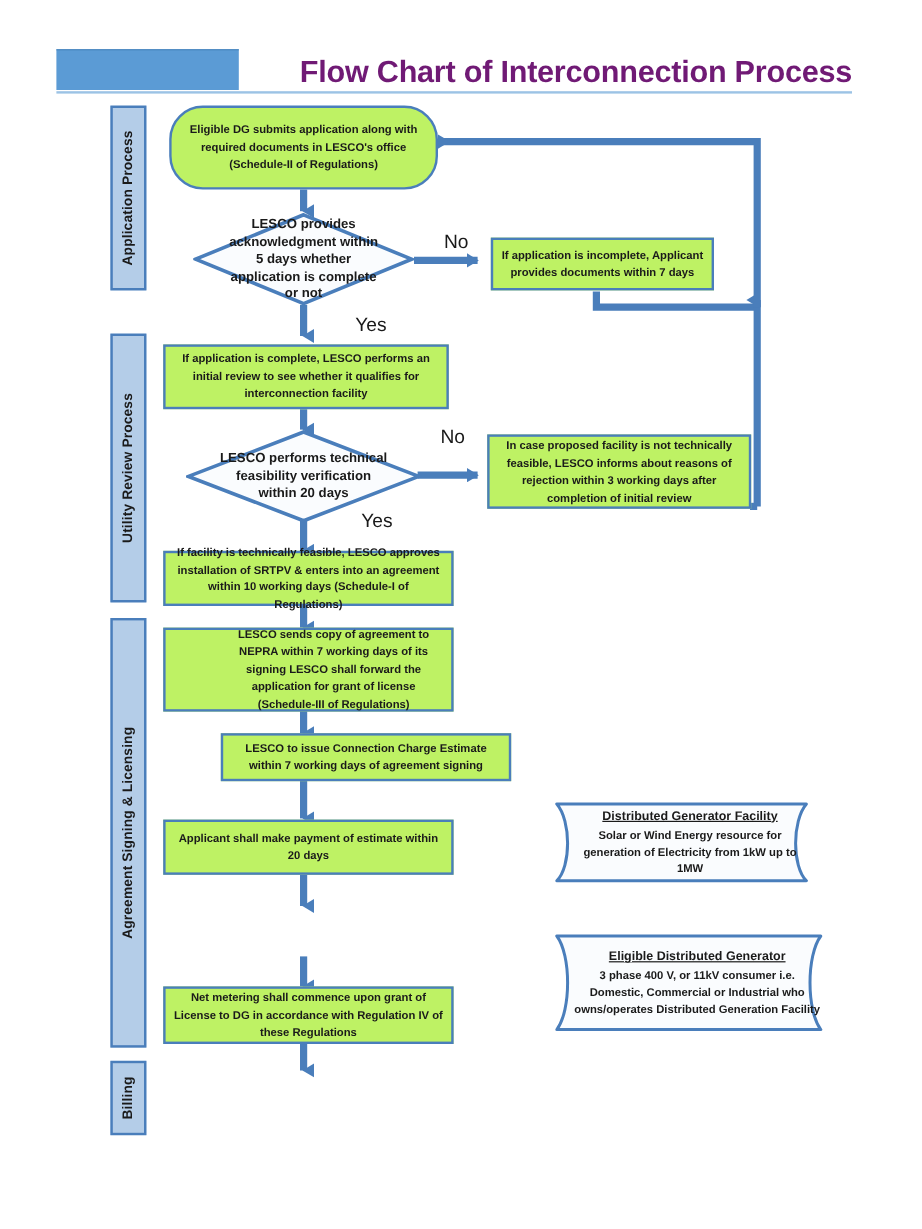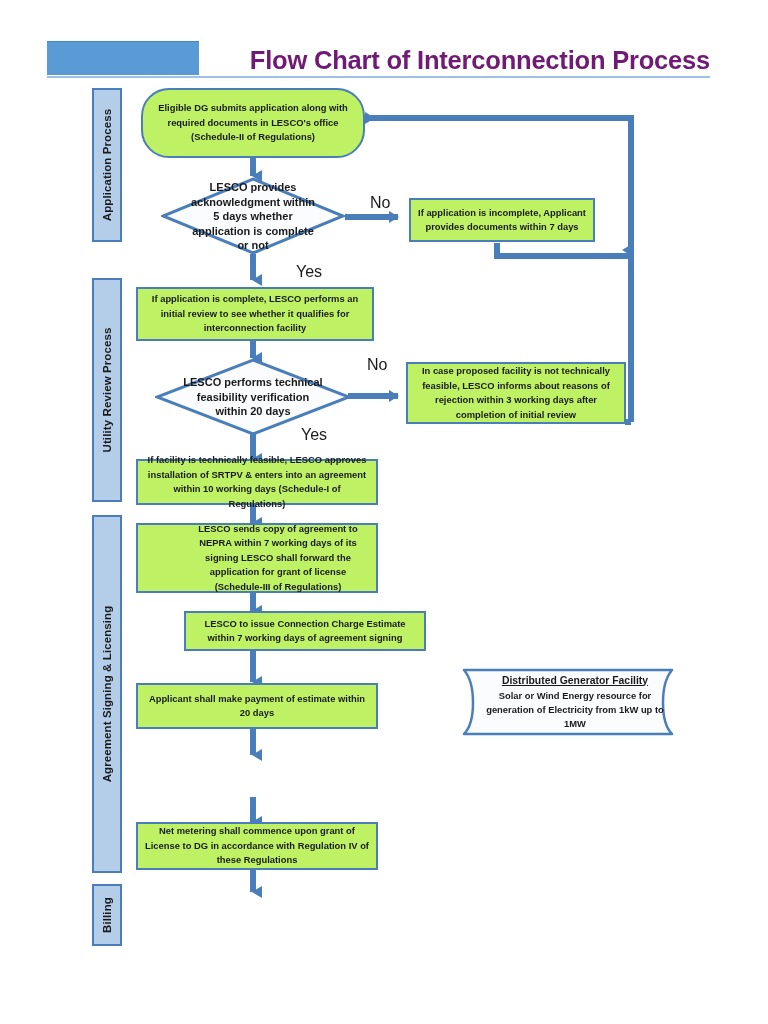--- a/index.html
+++ b/index.html
@@ -305,14 +305,23 @@
   <div class="banner" style="left:462px; top:668px; width:226px; height:68px;">
     <svg width="226" height="68" viewBox="0 0 226 68" xmlns="http://www.w3.org/2000/svg">
       <path d="M2,2 L210,2 C198,16 198,54 210,66 L2,66 C14,54 14,16 2,2 Z" fill="#FAFCFE" stroke="#4A7EBB" stroke-width="2.5" stroke-linejoin="round"></path>
     </svg>
     <div class="banner-inner">
       <span class="banner-title">Distributed Generator Facility</span>
       <span class="banner-body">Solar or Wind Energy resource for generation of Electricity from 1kW up to 1MW</span>
     </div>
   </div>
 
+  <div class="banner" style="left:462px; top:778px; width:238px; height:82px;">
+    <svg width="238" height="82" viewBox="0 0 238 82" xmlns="http://www.w3.org/2000/svg">
+      <path d="M2,2 L222,2 C210,18 210,64 222,80 L2,80 C14,64 14,18 2,2 Z" fill="#FAFCFE" stroke="#4A7EBB" stroke-width="2.5" stroke-linejoin="round"></path>
+    </svg>
+    <div class="banner-inner">
+      <span class="banner-title">Eligible Distributed Generator</span>
+      <span class="banner-body">3 phase 400 V, or 11kV consumer i.e. Domestic, Commercial or Industrial who owns/operates Distributed Generation Facility</span>
+    </div>
+  </div>
 
 </div>
 
 </body></html>

